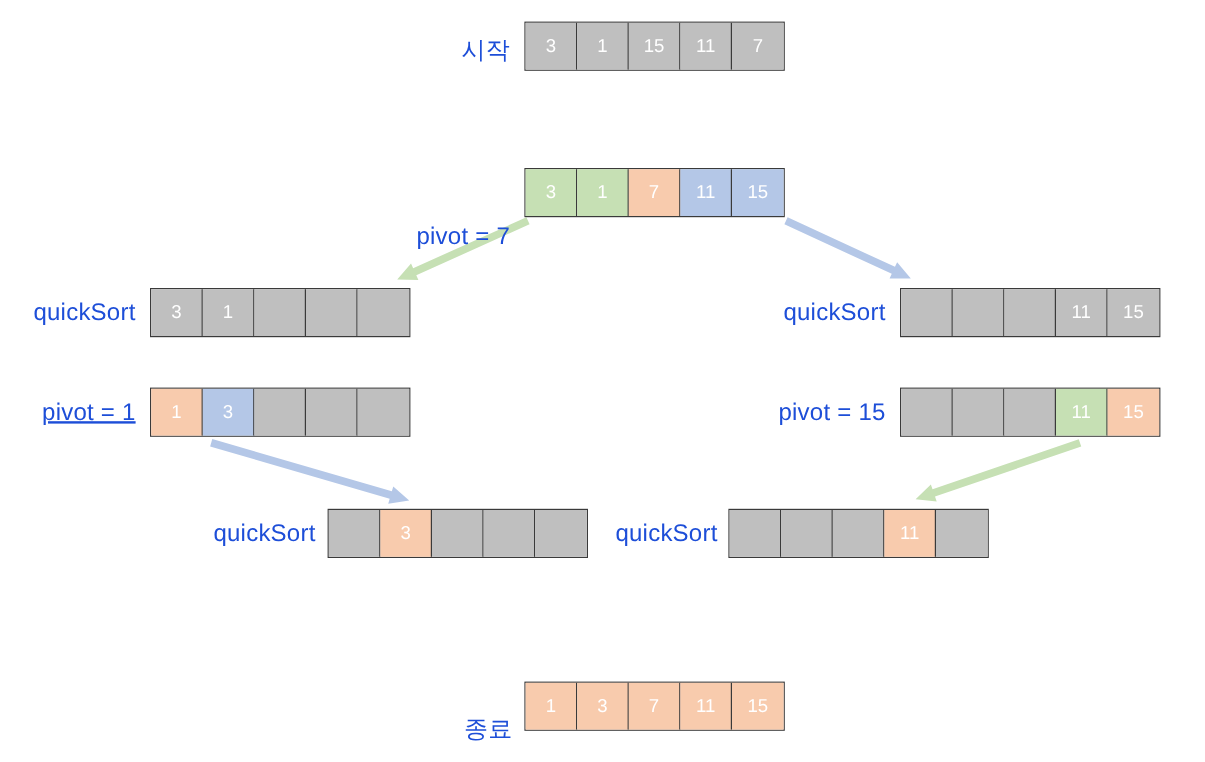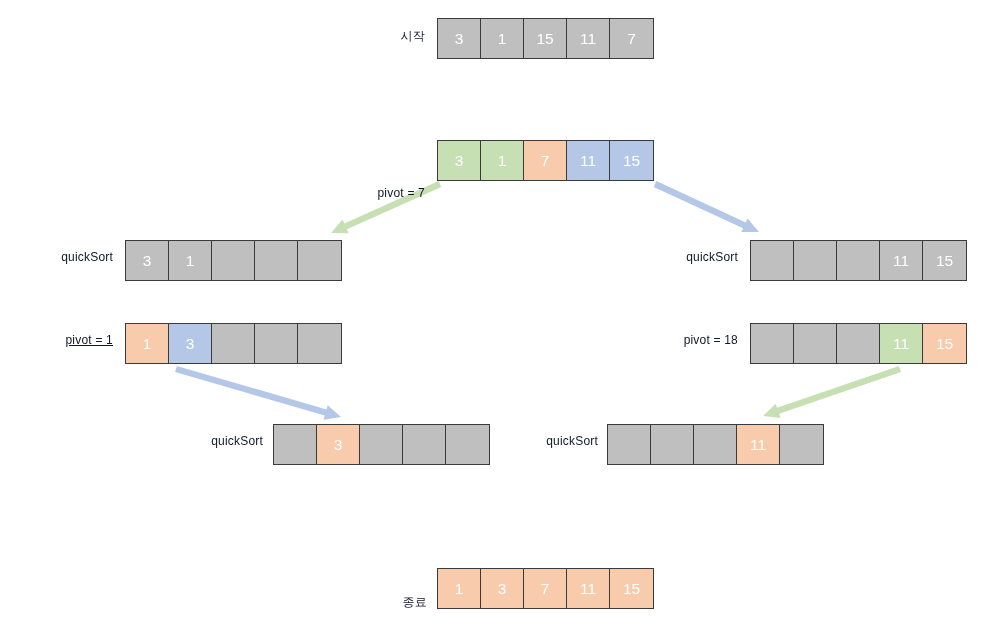--- a/index.html
+++ b/index.html
@@ -26,22 +26,22 @@
     height: 635px;
     pointer-events: none;
   }
   .row {
     position: absolute;
     display: flex;
     align-items: center;
     height: 41px;
   }
   .row-label {
-    font-size: 12px;
-    color: #0f172a;
+    font-size: 20px;
+    color: #1d4ed8;
     white-space: nowrap;
     text-align: right;
     letter-spacing: 0.2px;
   }
   .array {
     display: flex;
     border: 1px solid #3a3a3a;
     box-sizing: border-box;
     height: 41px;
   }
@@ -121,21 +121,21 @@
         <div class="row-label" style="position: absolute; left: 0px; width: 113px; top: 10px; text-decoration: underline;">pivot = 1</div>
         <div class="array" style="position: absolute; left: 125px; top: 0px;">
           <div class="cell c-orange">1</div>
           <div class="cell c-blue">3</div>
           <div class="cell c-gray"></div>
           <div class="cell c-gray"></div>
           <div class="cell c-gray"></div>
         </div>
       </div>
       <div class="row" style="left: 0px; top: 323px;">
-        <div class="row-label" style="position: absolute; left: 617px; width: 121px; top: 10px;">pivot = 18</div>
+        <div class="row-label" style="position: absolute; left: 617px; width: 121px; top: 10px;">pivot = 15</div>
         <div class="array" style="position: absolute; left: 750px; top: 0px;">
           <div class="cell c-gray"></div>
           <div class="cell c-gray"></div>
           <div class="cell c-gray"></div>
           <div class="cell c-green">11</div>
           <div class="cell c-orange">15</div>
         </div>
       </div>
       <div class="row" style="left: 0px; top: 424px;">
         <div class="row-label" style="position: absolute; left: 150px; width: 113px; top: 10px;">quickSort</div>

